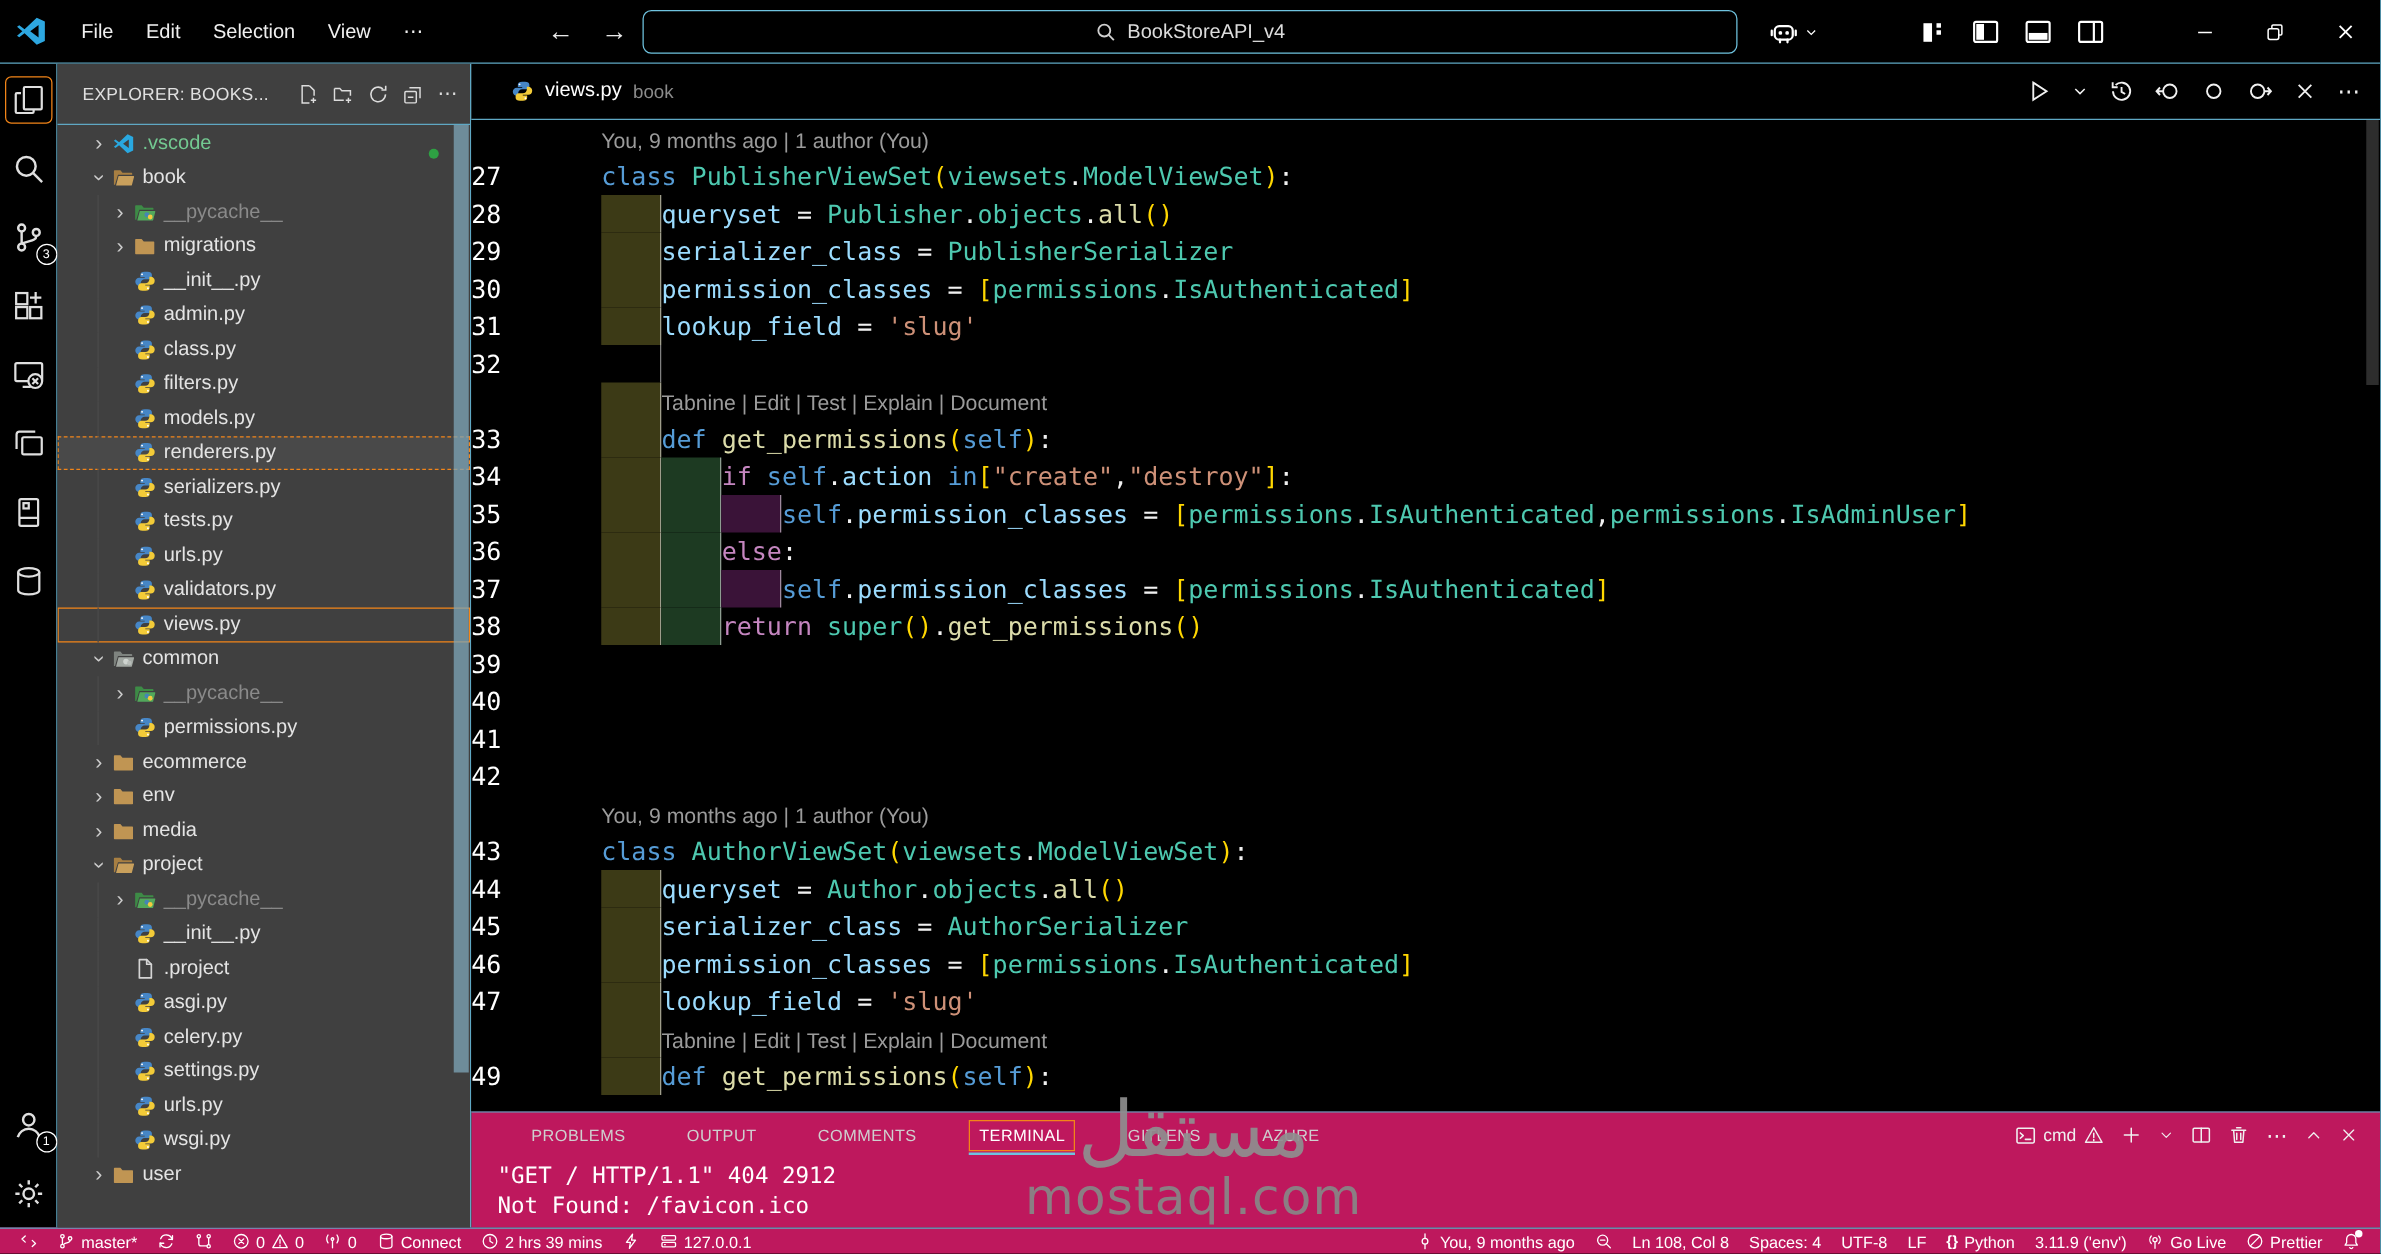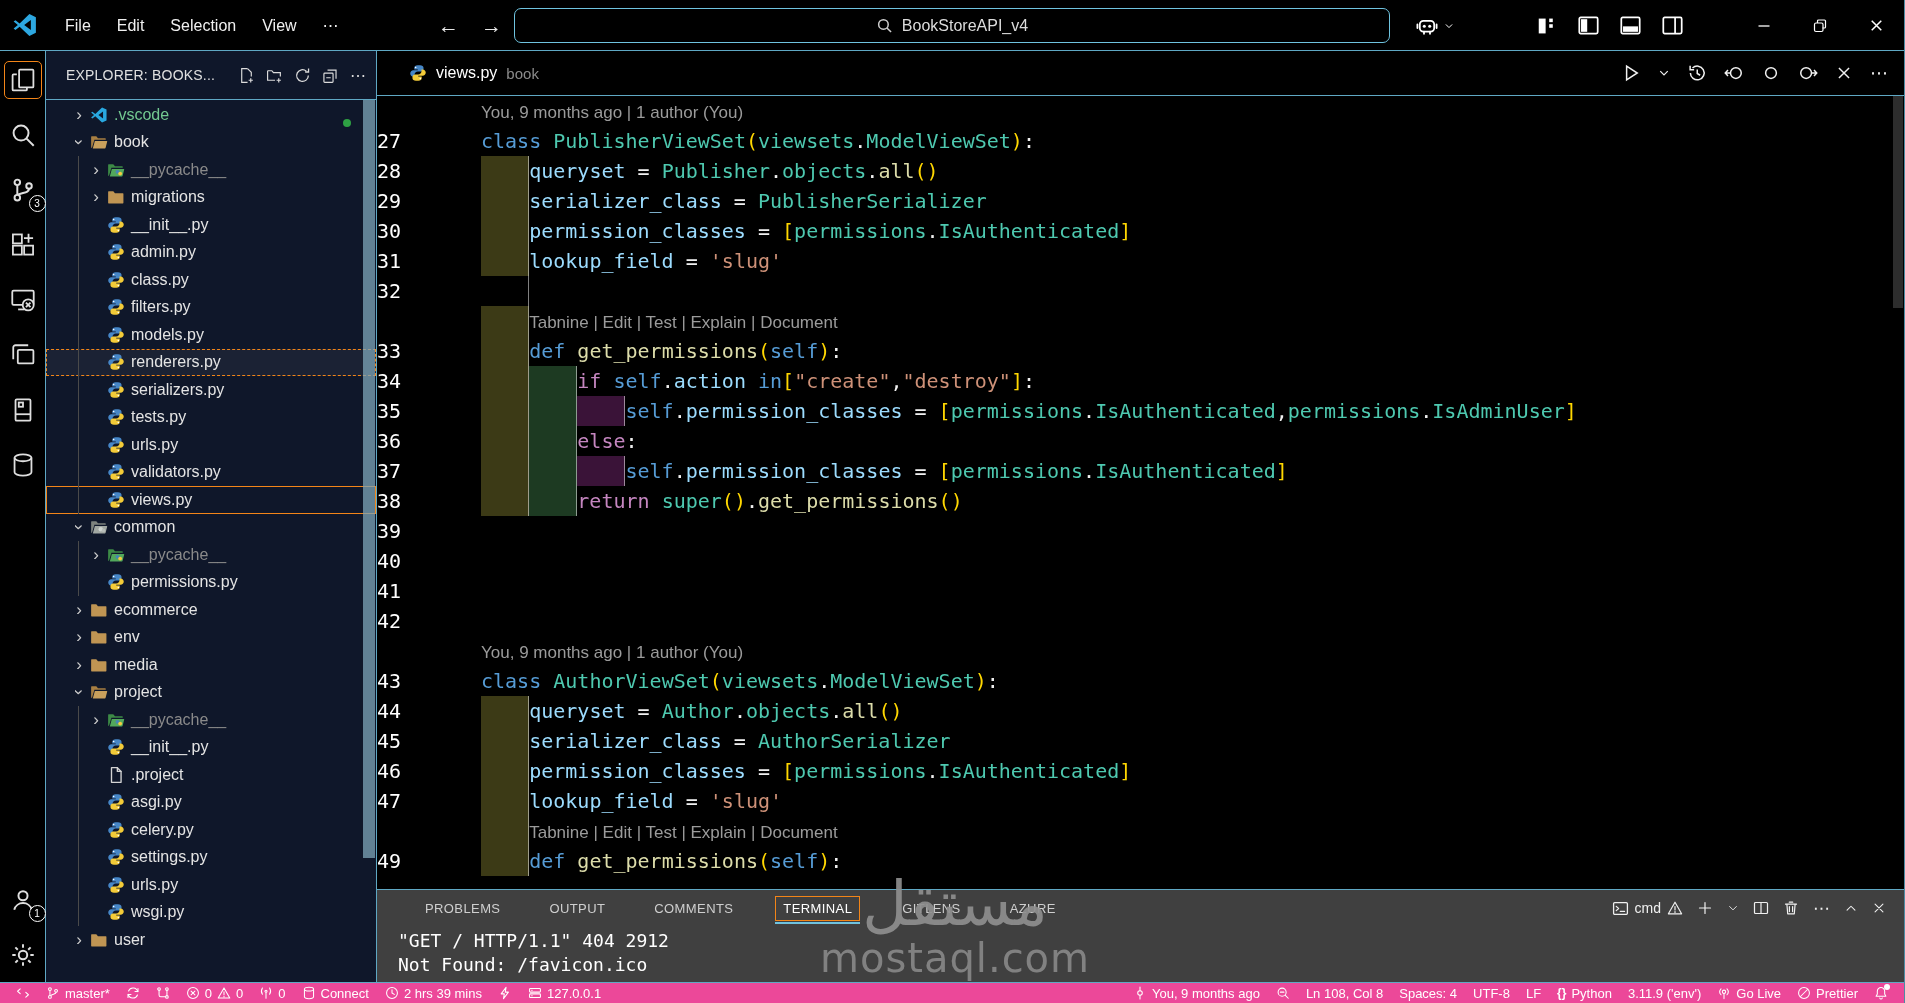--- a/index.html
+++ b/index.html
@@ -25,21 +25,21 @@
   .main { flex:1; display:flex; min-height:0; }
 
   
   .activitybar { width:46px; flex:none; border-right:1px solid #5fa8c4; display:flex; flex-direction:column; align-items:center; padding:10px 0 8px; color:#e8e8e8; }
   .act-item { position:relative; width:38px; height:38px; display:flex; align-items:center; justify-content:center; margin-bottom:17px; color:#dfdfdf; }
   .act-item.active { border:1px solid #F38518; border-radius:5px; }
   .act-badge { position:absolute; right:-4px; bottom:-3px; min-width:17px; height:17px; border:1px solid #fff; border-radius:50%; background:#000; color:#fff; font-size:10px; display:flex; align-items:center; justify-content:center; }
   .act-spacer { flex:1; }
 
   
-  .sidebar { width:331px; flex:none; border-right:1px solid #5fa8c4; display:flex; flex-direction:column; position:relative; background:#0f172a; }
+  .sidebar { width:331px; flex:none; border-right:1px solid #5fa8c4; display:flex; flex-direction:column; position:relative; background:#404040; }
   .sb-header { height:49px; flex:none; display:flex; align-items:center; border-bottom:1px solid #5fa8c4; padding:0 10px 0 20px; }
   .sb-title { font-size:14px; color:#e0e0e0; letter-spacing:.2px; flex:1; white-space:nowrap; overflow:hidden; }
   .sb-actions { display:flex; align-items:center; gap:11px; color:#dcdcdc; }
   .tree { flex:1; overflow:hidden; padding-top:1px; position:relative; }
   .titem { height:27.5px; display:flex; align-items:center; font-size:16px; color:#e4e4e4; position:relative; cursor:default; }
   .titem .chev { width:18px; flex:none; font-size:17px; color:#cccccc; text-align:center; line-height:18px; }
   .titem .chev.down { transform:rotate(90deg); }
   .titem .ticon { width:18px; height:18px; flex:none; margin:0 6px 0 2px; }
   .titem .ticon svg { width:18px; height:18px; }
   .titem.lvl1 { padding-left:41px; }
@@ -67,31 +67,31 @@
   .ib { position:absolute; top:0; bottom:0; width:4ch; border-right:1px solid rgba(255,255,255,.5); }
   .ib.d0 { background:#3c3a16; } .ib.d1 { background:#1d3a22; } .ib.d2 { background:#3a1338; }
   .ib.ghost { background:transparent; }
   .annot { font:17px/30px "Liberation Sans", sans-serif; color:#9b9b9b; }
   .lens-link { font:17px/30px "Liberation Sans", sans-serif; color:#9b9b9b; cursor:pointer; }
   .tw{color:#f0f0f0} .tk{color:#569CD6} .tc{color:#C586C0} .tt{color:#4EC9B0}
   .tv{color:#9CDCFE} .tf{color:#DCDCAA} .ts{color:#CE9178} .tb{color:#FFD700}
   .ed-scroll { position:absolute; right:1px; top:0; width:10px; height:212px; background:rgba(130,130,130,.35); }
 
   
-  .panel { height:93px; flex:none; border-top:1px solid #5fa8c4; display:flex; flex-direction:column; background:#404040; }
+  .panel { height:93px; flex:none; border-top:1px solid #5fa8c4; display:flex; flex-direction:column; background:#be185d; }
   .ptabs { height:36px; flex:none; display:flex; align-items:center; padding-left:41px; gap:35px; }
   .ptab { font-size:13px; letter-spacing:.4px; color:#cfcfcf; position:relative; padding:4px 7px; }
   .ptab.active { color:#fff; border:1px solid #F38518; }
   .ptab.active::after { content:''; position:absolute; left:-1px; right:-1px; bottom:-4px; height:2px; background:#6FC3DF; }
   .panel-actions { margin-left:auto; display:flex; align-items:center; gap:14px; padding-right:18px; color:#f0f0f0; }
   .shell-chip { display:flex; align-items:center; gap:6px; font-size:14px; color:#f0f0f0; }
   .term { flex:1; padding:3px 0 0 21px; font:18px/24px "DejaVu Sans Mono", monospace; color:#fff; }
 
   
-  .statusbar { height:21px; flex:none; border-top:1px solid #5fa8c4; display:flex; align-items:center; font-size:13px; color:#fff; padding:0 8px; background:#ec4899; overflow:hidden; }
+  .statusbar { height:21px; flex:none; border-top:1px solid #5fa8c4; display:flex; align-items:center; font-size:13px; color:#fff; padding:0 8px; background:#be185d; overflow:hidden; }
   .sitem { display:flex; align-items:center; gap:5px; padding:0 8px; height:100%; white-space:nowrap; }
   .sitem svg { width:14px; height:14px; }
   .sb-spacer { flex:1; }
   .glyph { font-size:12px; font-weight:bold; }
   .bell-wrap { position:relative; }
   .bell-dot { position:absolute; right:-2px; top:-2px; width:6px; height:6px; border-radius:50%; background:#fff; }
 
   
   .watermark { position:absolute; left:780px; top:872px; width:350px; text-align:center; z-index:60; pointer-events:none; color:#8f8f8f; opacity:.92; }
   .wm-logo { font-family:"DejaVu Sans", sans-serif; font-size:62px; font-weight:normal; line-height:64px; }

